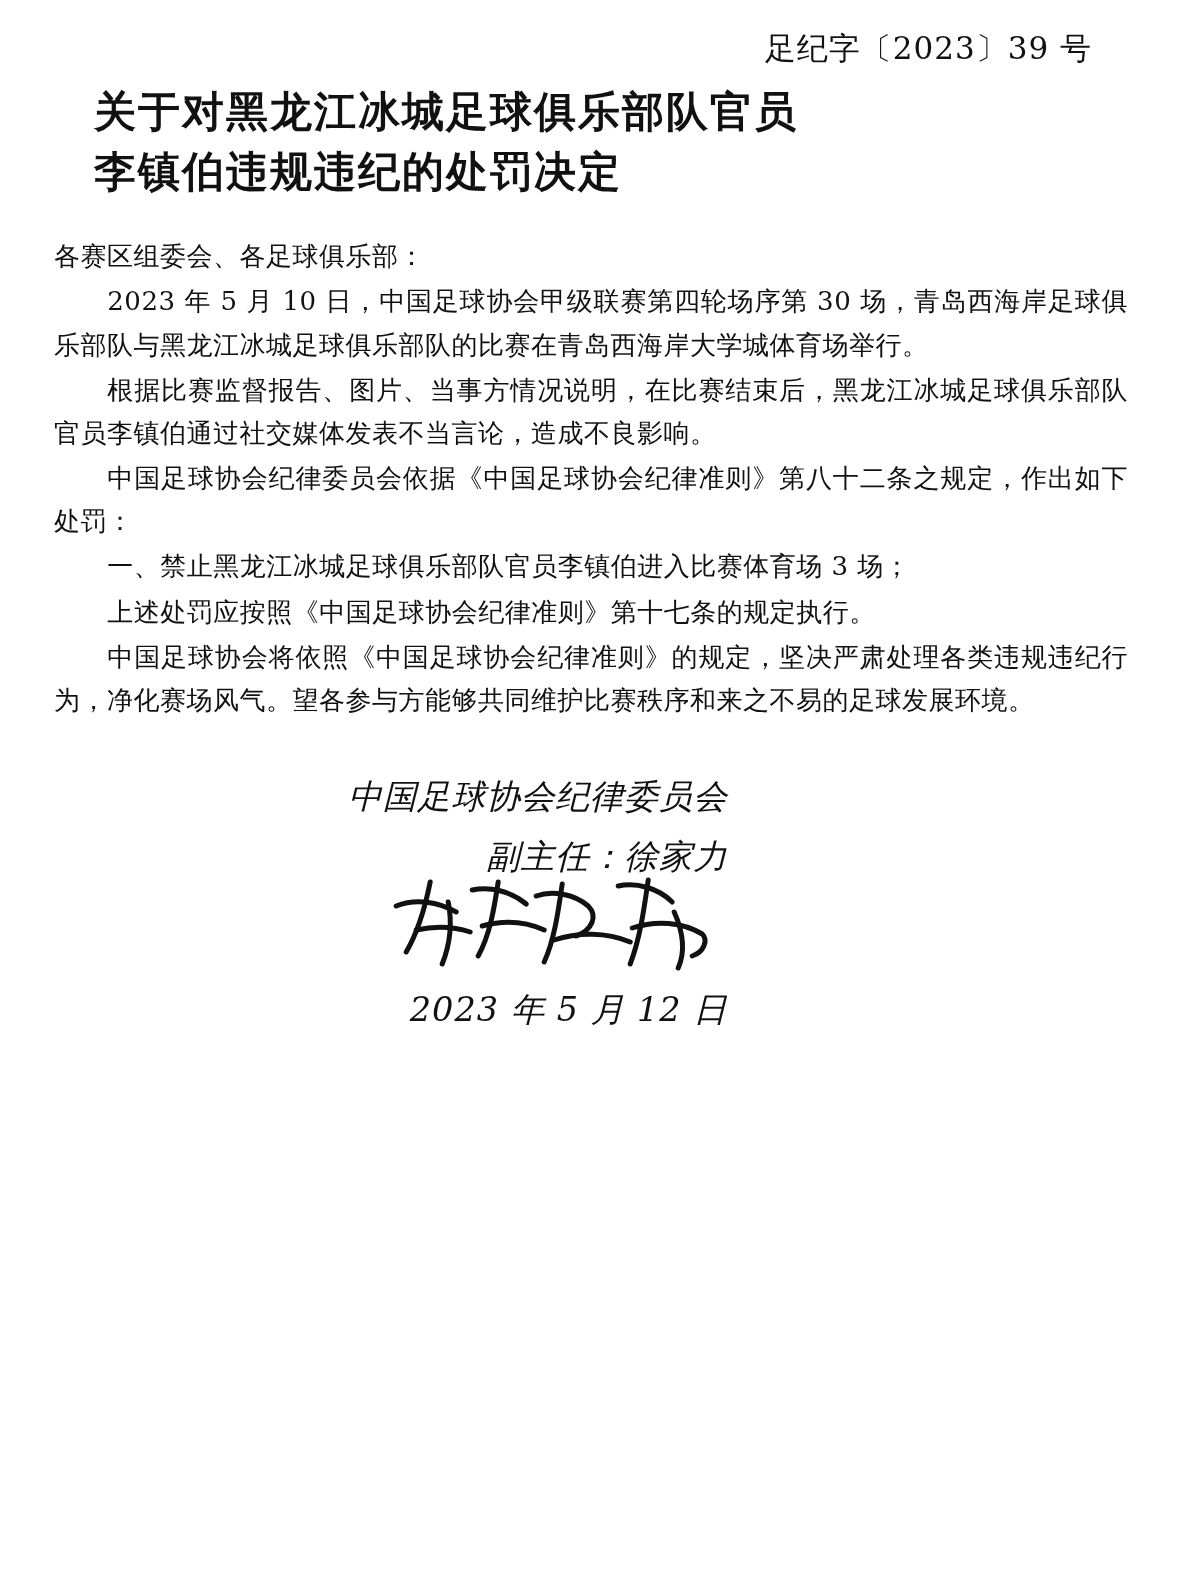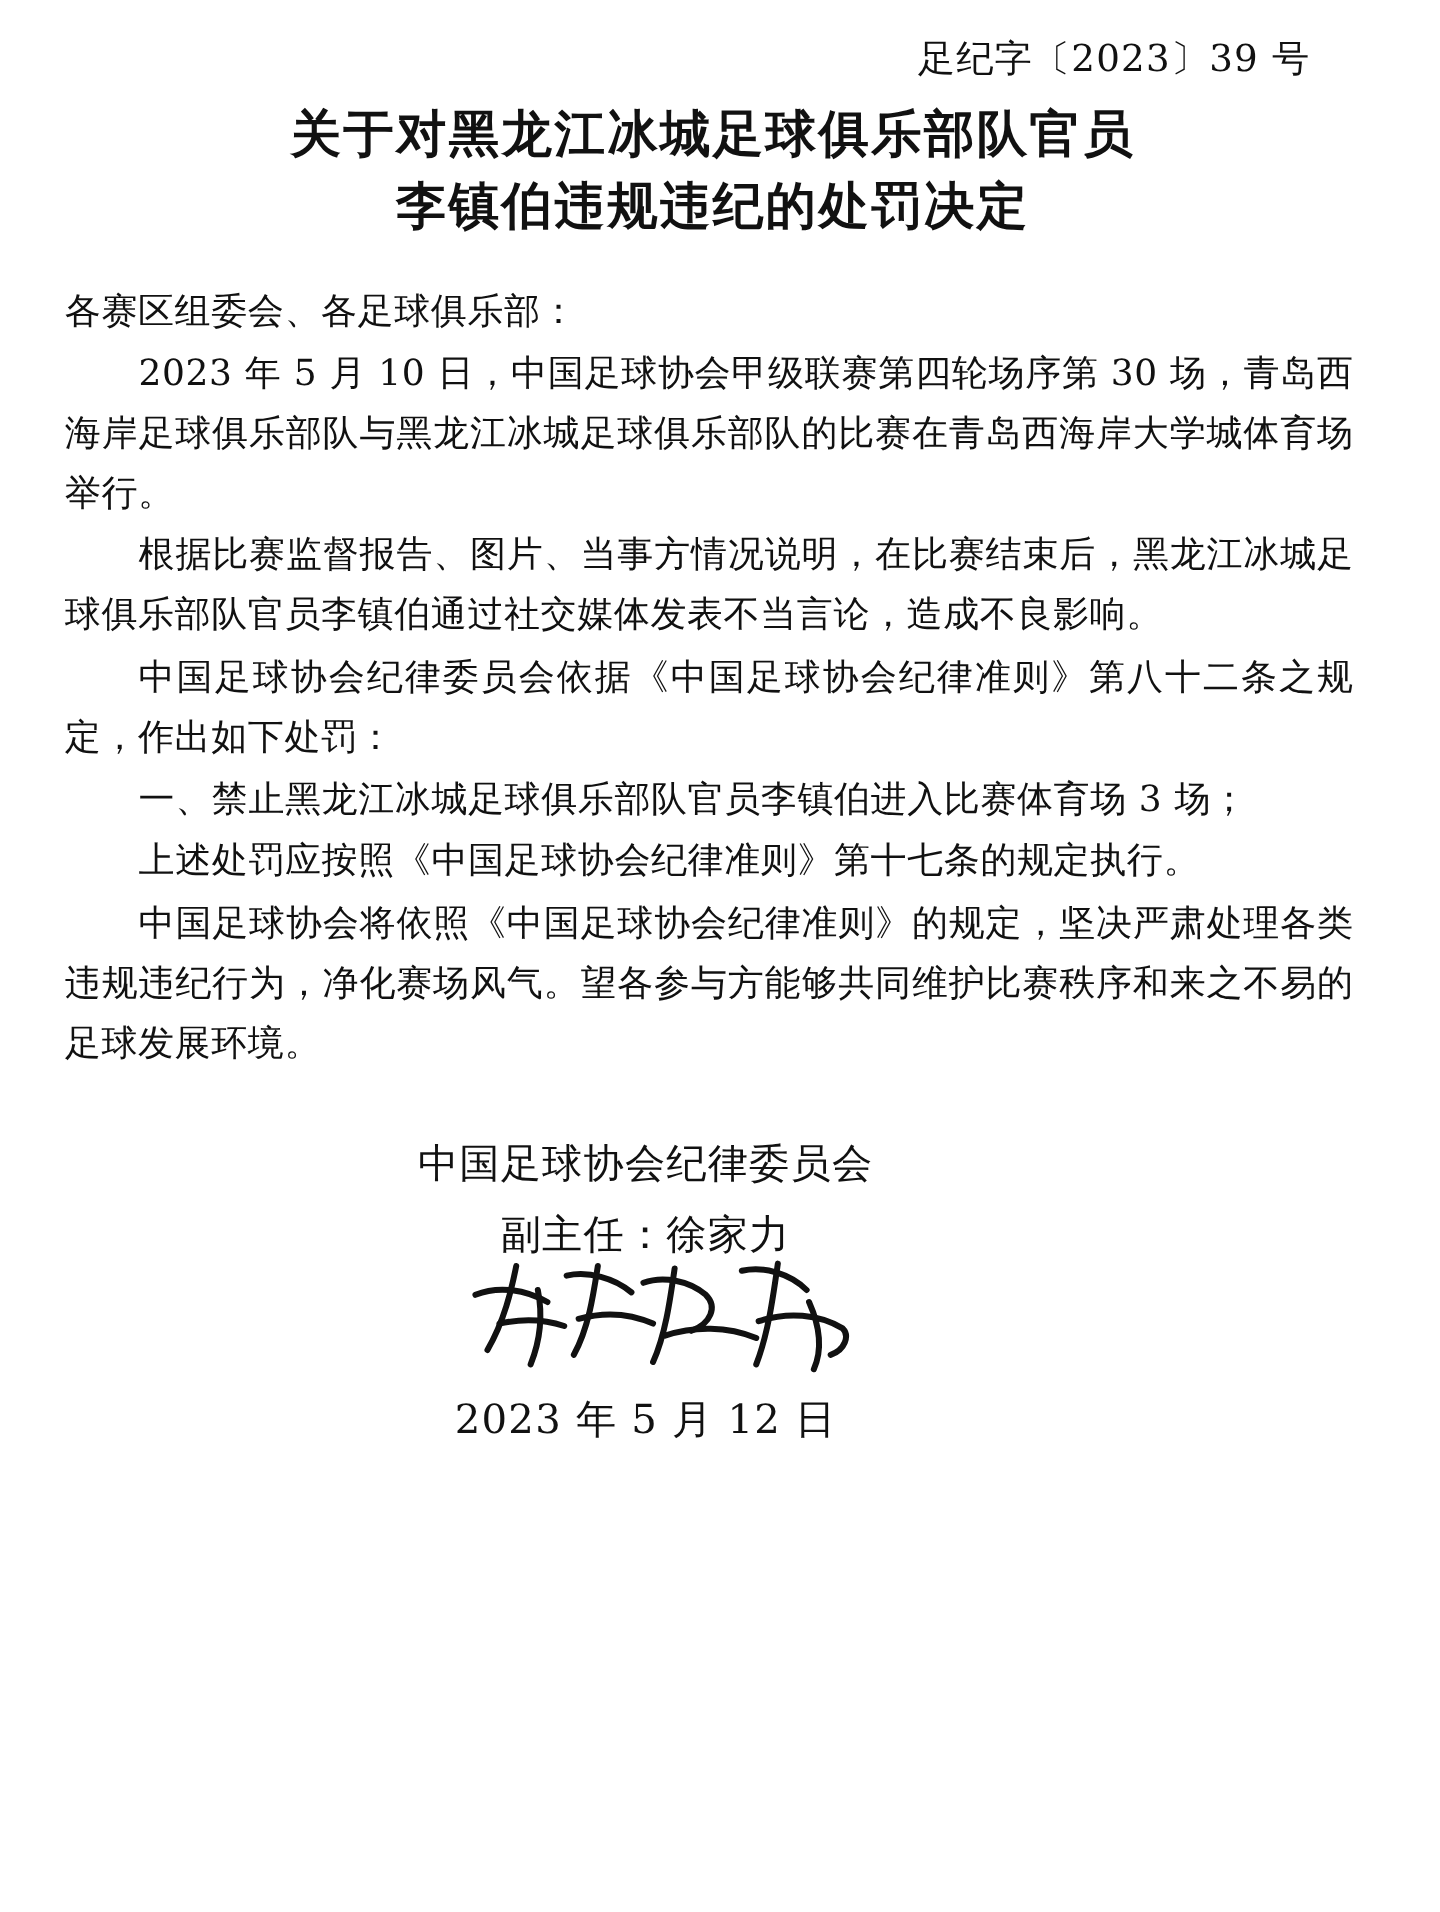--- a/index.html
+++ b/index.html
@@ -25,33 +25,33 @@
   .doc-number {
     text-align: right;
     font-size: 31px;
     letter-spacing: 1px;
     padding-right: 60px;
     margin-top: 10px;
     margin-bottom: 12px;
     white-space: nowrap;
   }
   .title {
-    text-align: center;
+    text-align: left;
     font-weight: bold;
     font-size: 42px;
     line-height: 1.42;
     letter-spacing: 2px;
     margin: 8px auto 34px auto;
     max-width: 1000px;
   }
   .title .line {
     display: block;
   }
   .body-text {
-    font-size: 30px;
+    font-size: 26px;
     line-height: 1.66;
     letter-spacing: 0.5px;
     text-align: justify;
     text-justify: inter-ideograph;
     padding: 0 24px 0 18px;
   }
   .body-text p {
     margin: 0 0 2px 0;
   }
   .salutation {
@@ -62,22 +62,23 @@
   }
   .signature {
     margin-top: 46px;
     padding-right: 112px;
     text-align: center;
     font-size: 33.5px;
     line-height: 1.72;
   }
   .sig-block {
     display: inline-block;
-    text-align: center;
+    text-align: right;
     position: relative;
+    font-style: italic;
   }
   .sig-org {
     letter-spacing: 1px;
     white-space: nowrap;
   }
   .sig-role {
     letter-spacing: 1px;
     white-space: nowrap;
     margin-top: 2px;
   }

